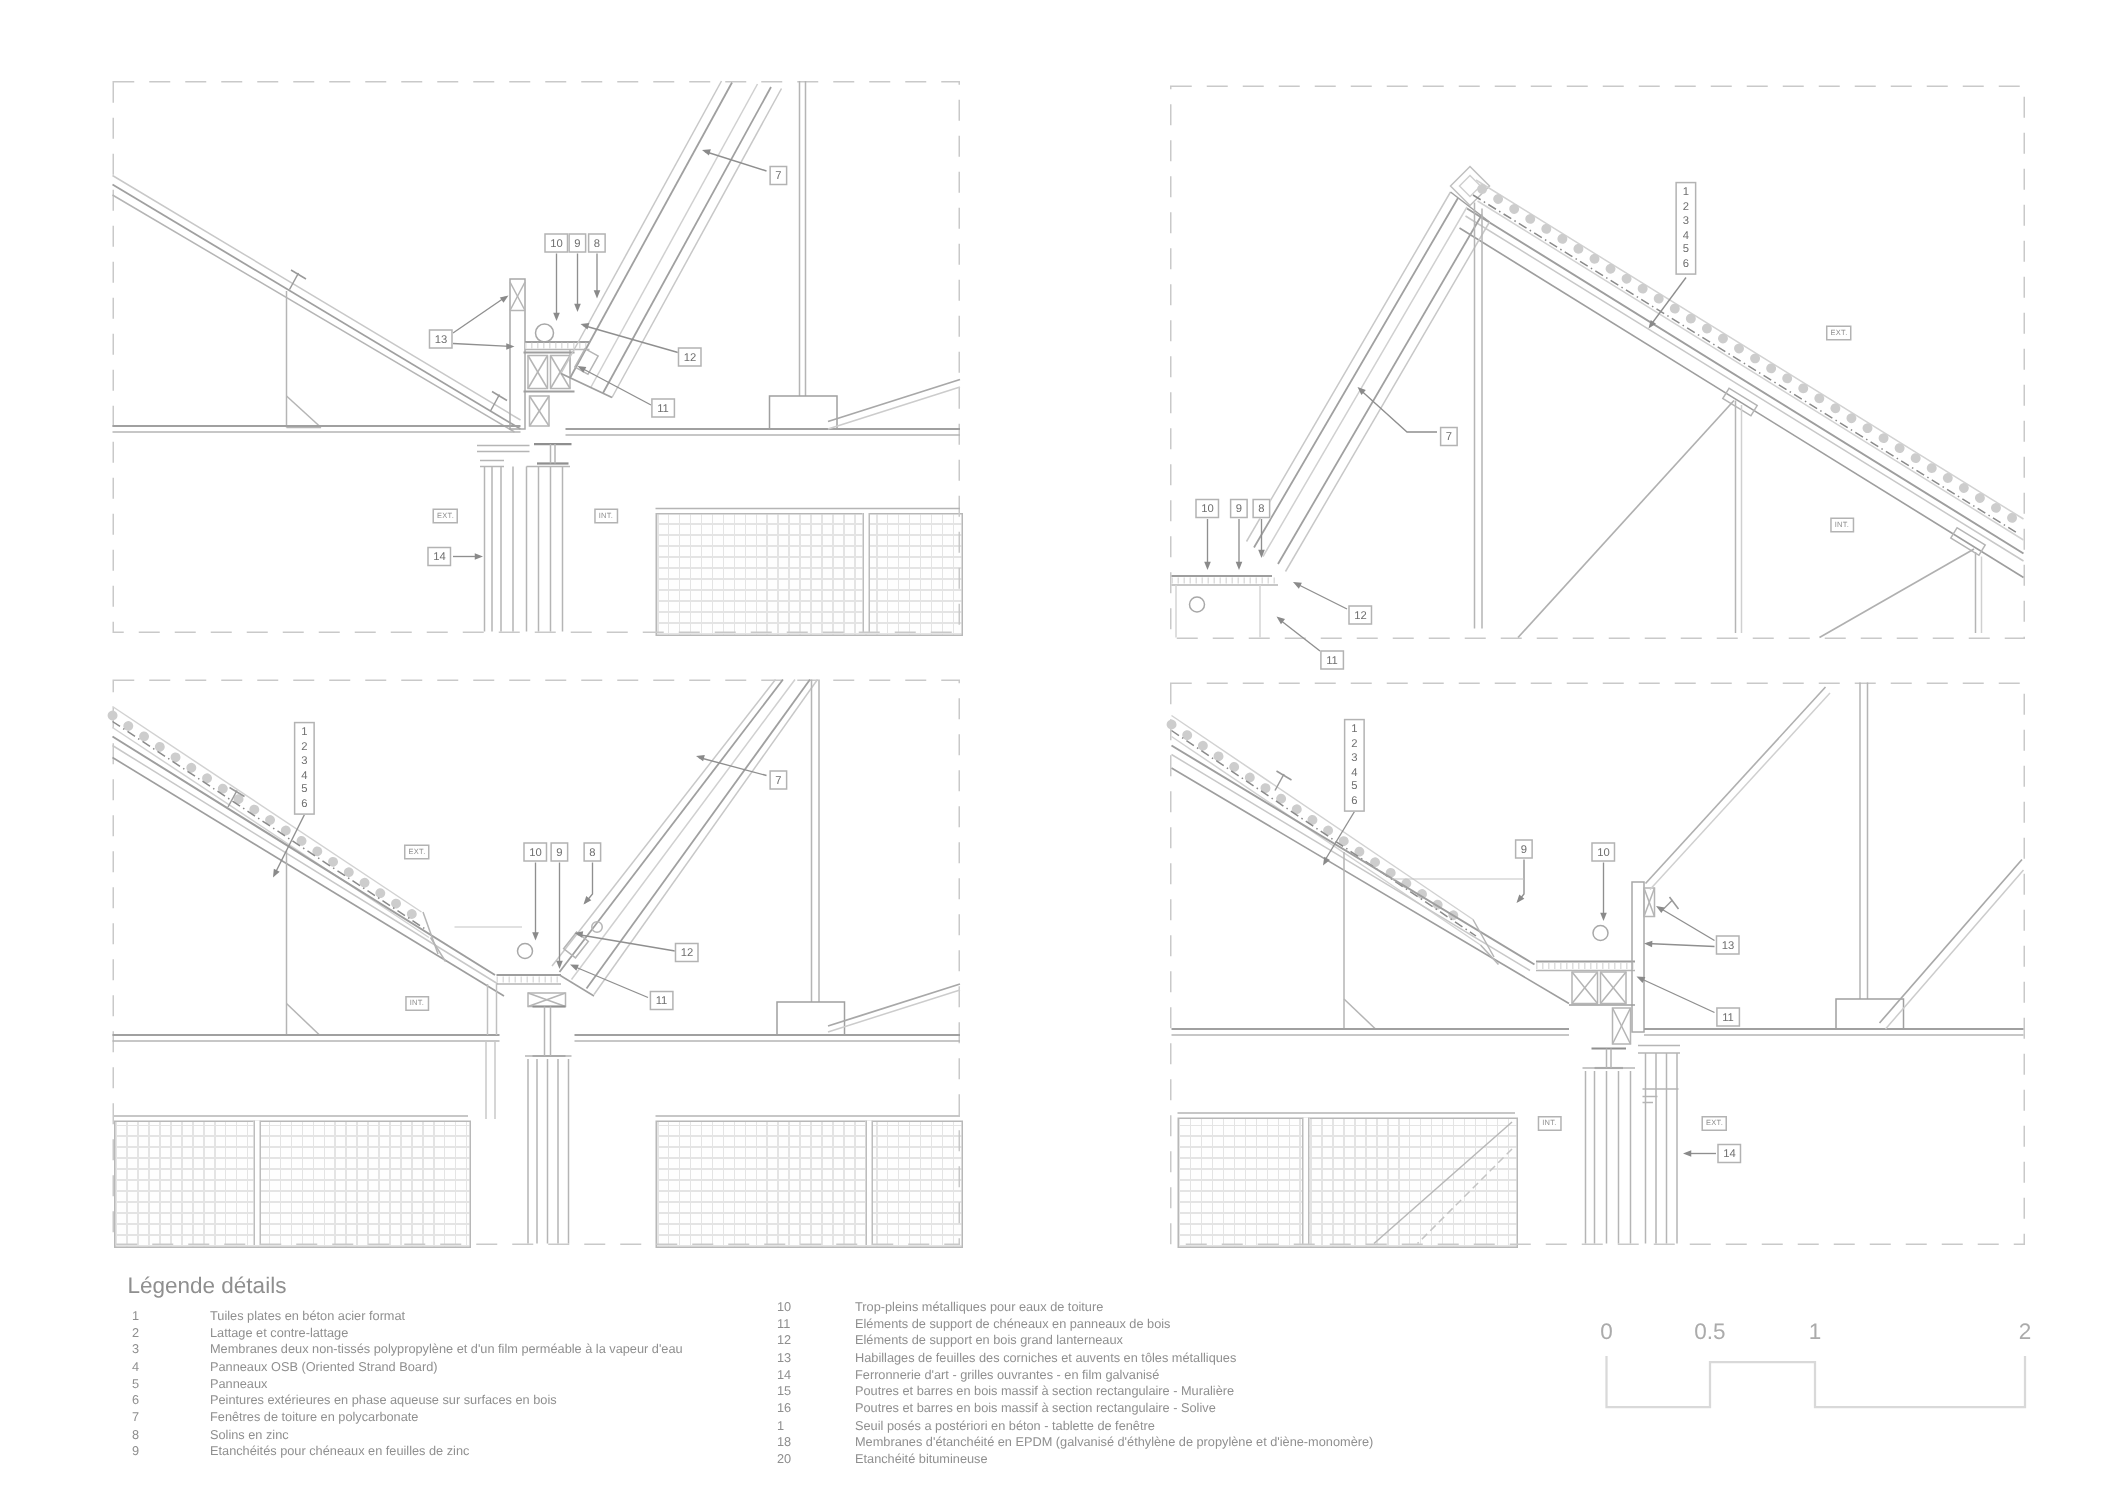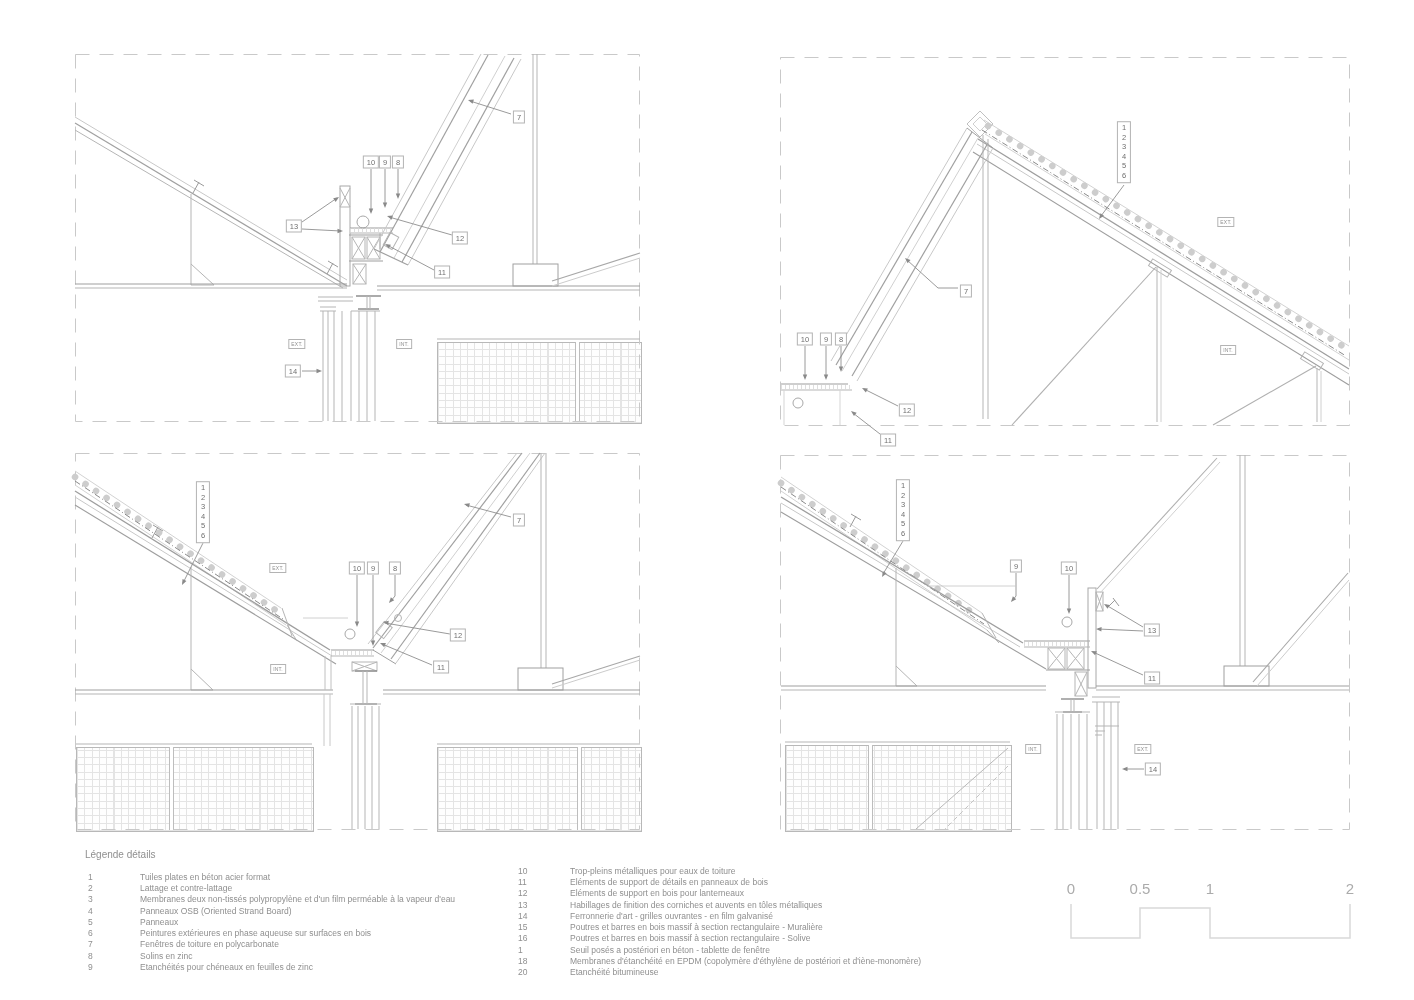--- a/index.html
+++ b/index.html
@@ -10,21 +10,21 @@
     background-image:repeating-linear-gradient(0deg,#e4e4e4 0,#e4e4e4 1px,transparent 1px,transparent 7.3px),
                      repeating-linear-gradient(90deg,#e4e4e4 0,#e4e4e4 1px,transparent 1px,transparent 7.3px);}
   .mdiv{position:absolute;z-index:1;width:3px;background:#fff;border-left:1px solid #bdbdbd;border-right:1px solid #bdbdbd;}
   .co{position:absolute;z-index:3;transform:translate(-50%,-50%);background:#fff;border:1px solid #b3b3b3;
       color:#6f6f6f;font-size:7.5px;line-height:9px;padding:1px 3px;white-space:nowrap;text-align:center;}
   .co.sm{font-size:5px;line-height:6px;padding:1px 2px;color:#8f8f8f;letter-spacing:.2px;}
   .co.stack{display:flex;flex-direction:column;align-items:center;line-height:9.6px;padding:1px 4px;}
   .panel-labels{position:absolute;inset:0;z-index:3;pointer-events:none;}
   .panel-labels .co{pointer-events:auto;}
   #legend{position:absolute;left:0;top:0;z-index:3;color:#8f8f8f;}
-  #legend-title{position:absolute;left:85px;top:849px;font-size:10px;color:#8f8f8f;white-space:nowrap;}
+  #legend-title{position:absolute;left:85px;top:849px;font-size:15px;color:#8f8f8f;white-space:nowrap;}
   .leg-col{position:absolute;font-size:8.5px;}
   .leg-row{display:flex;height:11.3px;align-items:center;white-space:nowrap;}
   .leg-num{width:52px;flex:0 0 52px;}
   .leg-txt{flex:1;}
   #col-left{left:88px;top:871px;width:420px;}
   #col-right{left:518px;top:865px;width:480px;}
   .scale-label{position:absolute;z-index:3;transform:translate(-50%,-50%);font-size:15px;color:#ababab;}
 </style>
 </head>
 <body>
@@ -506,49 +506,49 @@
           <span class="leg-txt">Etanchéités pour chéneaux en feuilles de zinc</span>
         </div>
     </div>
     <div class="leg-col" id="col-right">
       <div class="leg-row">
           <span class="leg-num">10</span>
           <span class="leg-txt">Trop-pleins métalliques pour eaux de toiture</span>
         </div>
       <div class="leg-row">
           <span class="leg-num">11</span>
-          <span class="leg-txt">Eléments de support de détails en panneaux de bois</span>
+          <span class="leg-txt">Eléments de support de chéneaux en panneaux de bois</span>
         </div>
       <div class="leg-row">
           <span class="leg-num">12</span>
-          <span class="leg-txt">Eléments de support en bois pour lanterneaux</span>
+          <span class="leg-txt">Eléments de support en bois grand lanterneaux</span>
         </div>
       <div class="leg-row">
           <span class="leg-num">13</span>
-          <span class="leg-txt">Habillages de finition des corniches et auvents en tôles métalliques</span>
+          <span class="leg-txt">Habillages de feuilles des corniches et auvents en tôles métalliques</span>
         </div>
       <div class="leg-row">
           <span class="leg-num">14</span>
           <span class="leg-txt">Ferronnerie d'art - grilles ouvrantes - en film galvanisé</span>
         </div>
       <div class="leg-row">
           <span class="leg-num">15</span>
           <span class="leg-txt">Poutres et barres en bois massif à section rectangulaire - Muralière</span>
         </div>
       <div class="leg-row">
           <span class="leg-num">16</span>
           <span class="leg-txt">Poutres et barres en bois massif à section rectangulaire - Solive</span>
         </div>
       <div class="leg-row">
           <span class="leg-num">1</span>
           <span class="leg-txt">Seuil posés a postériori en béton - tablette de fenêtre</span>
         </div>
       <div class="leg-row">
           <span class="leg-num">18</span>
-          <span class="leg-txt">Membranes d'étanchéité en EPDM (copolymère d'éthylène de postériori et d'iène-monomère)</span>
+          <span class="leg-txt">Membranes d'étanchéité en EPDM (galvanisé d'éthylène de propylène et d'iène-monomère)</span>
         </div>
       <div class="leg-row">
           <span class="leg-num">20</span>
           <span class="leg-txt">Etanchéité bitumineuse</span>
         </div>
     </div>
   </div>
 
   <div class="scale-label" style="left:1071px;top:888px;">0</div>
   <div class="scale-label" style="left:1140px;top:888px;">0.5</div>

